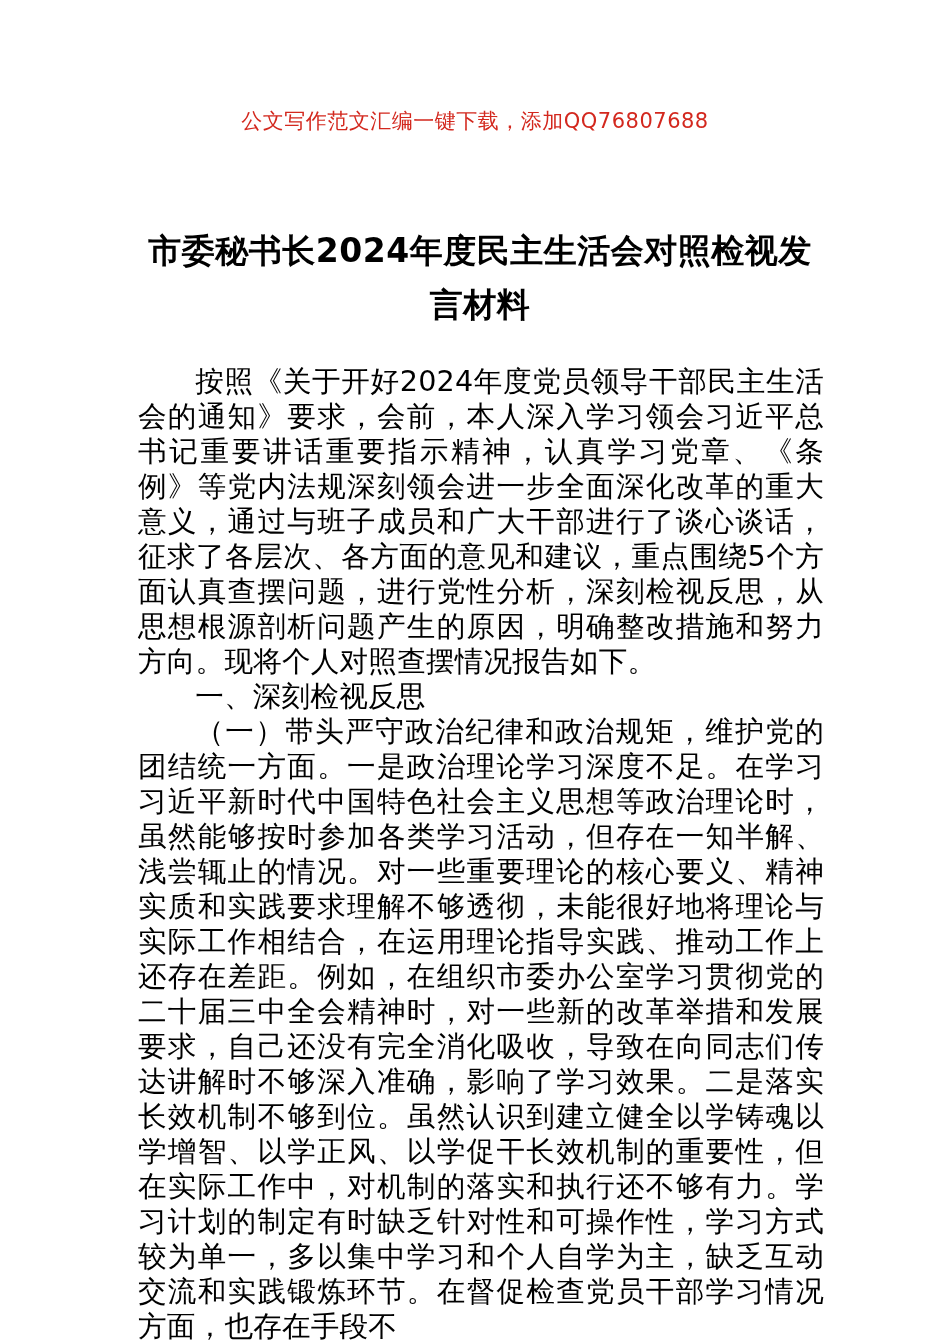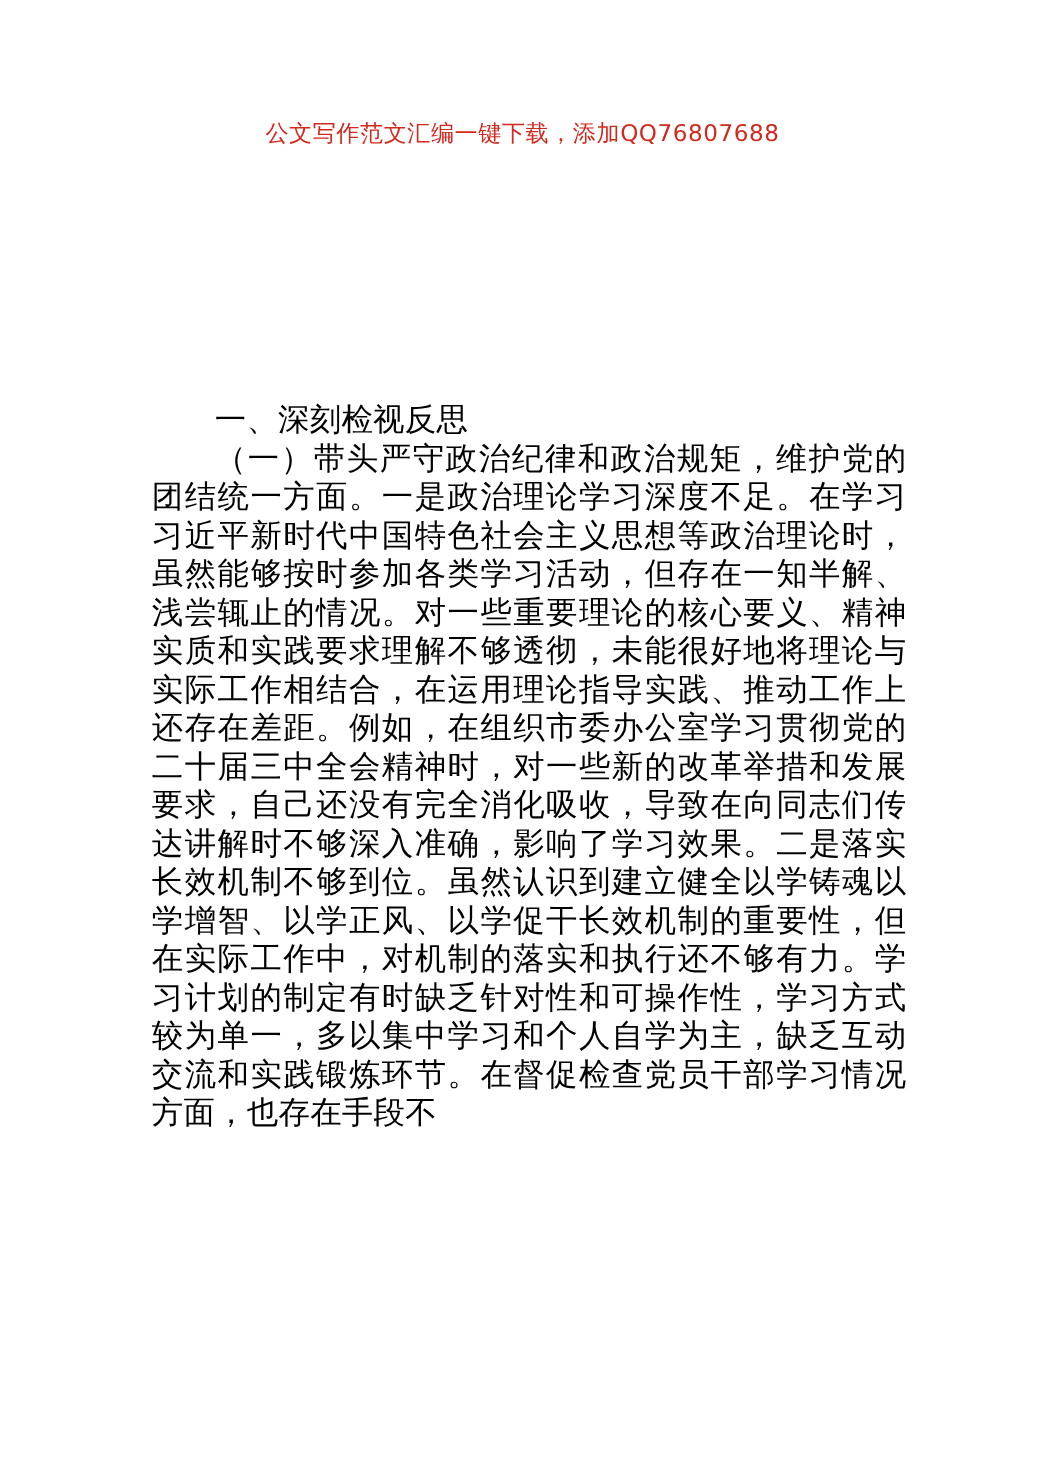--- a/index.html
+++ b/index.html
@@ -77,19 +77,21 @@
     text-indent: 2em;
   }
 </style>
 </head>
 <body>
 
 <div class="page">
 
   <div class="promo-header">公文写作范文汇编一键下载，添加QQ76807688</div>
 
+  <h1 class="doc-title">市委秘书长2024年度民主生活会对照检视发言材料</h1>
 
   <div class="body-block">
+    <p class="para indent">按照《关于开好2024年度党员领导干部民主生活会的通知》要求，会前，本人深入学习领会习近平总书记重要讲话重要指示精神，认真学习党章、《条例》等党内法规深刻领会进一步全面深化改革的重大意义，通过与班子成员和广大干部进行了谈心谈话，征求了各层次、各方面的意见和建议，重点围绕5个方面认真查摆问题，进行党性分析，深刻检视反思，从思想根源剖析问题产生的原因，明确整改措施和努力方向。现将个人对照查摆情况报告如下。</p>
     <p class="para indent">一、深刻检视反思</p>
     <p class="para indent">（一）带头严守政治纪律和政治规矩，维护党的团结统一方面。一是政治理论学习深度不足。在学习习近平新时代中国特色社会主义思想等政治理论时，虽然能够按时参加各类学习活动，但存在一知半解、浅尝辄止的情况。对一些重要理论的核心要义、精神实质和实践要求理解不够透彻，未能很好地将理论与实际工作相结合，在运用理论指导实践、推动工作上还存在差距。例如，在组织市委办公室学习贯彻党的二十届三中全会精神时，对一些新的改革举措和发展要求，自己还没有完全消化吸收，导致在向同志们传达讲解时不够深入准确，影响了学习效果。二是落实长效机制不够到位。虽然认识到建立健全以学铸魂以学增智、以学正风、以学促干长效机制的重要性，但在实际工作中，对机制的落实和执行还不够有力。学习计划的制定有时缺乏针对性和可操作性，学习方式较为单一，多以集中学习和个人自学为主，缺乏互动交流和实践锻炼环节。在督促检查党员干部学习情况方面，也存在手段不</p>
   </div>
 
 </div>
 
 </body></html>

